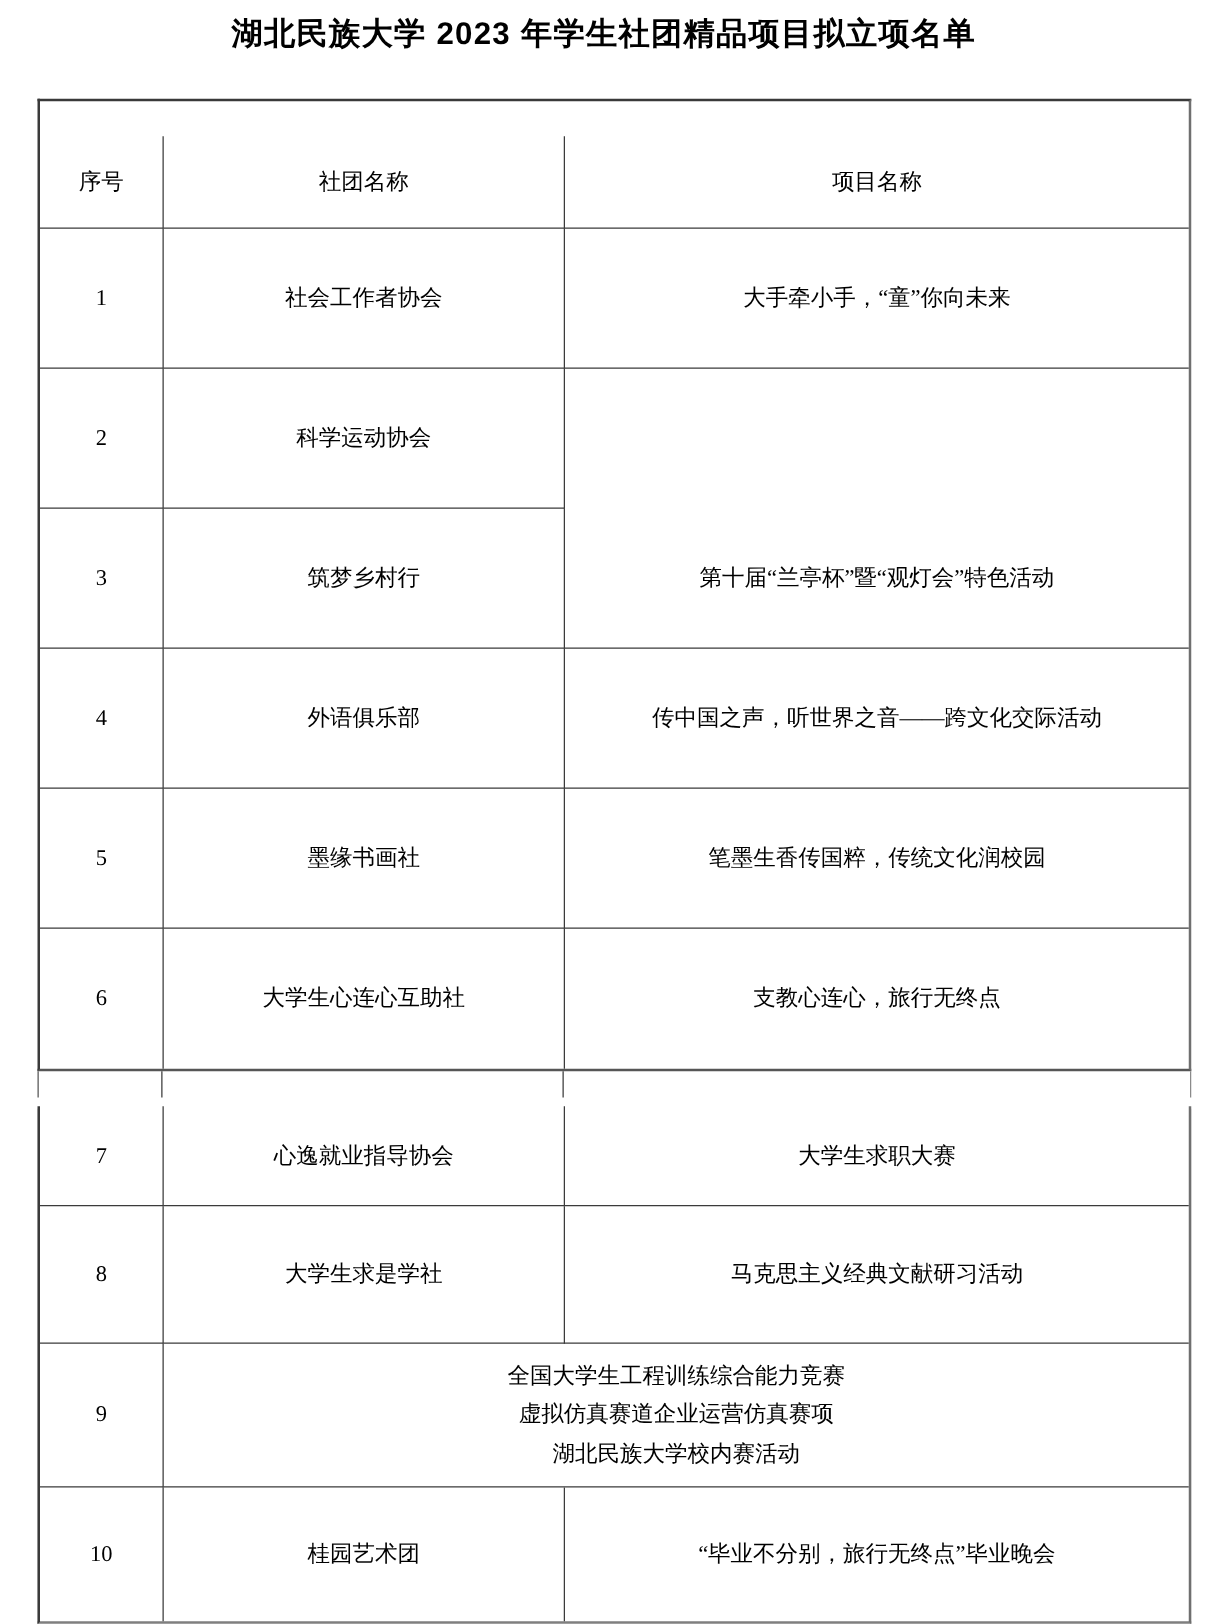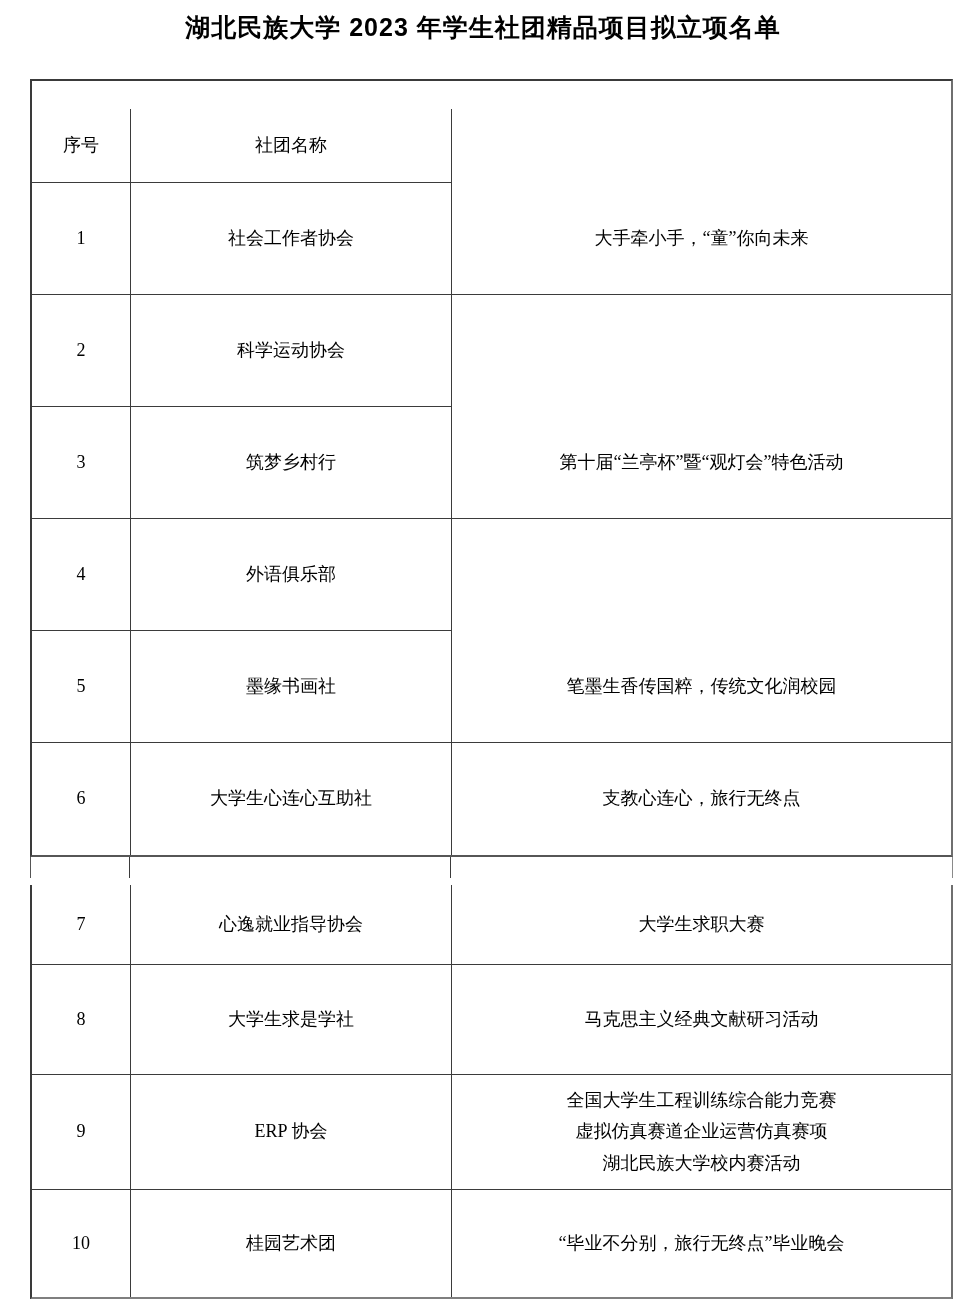--- a/index.html
+++ b/index.html
@@ -97,20 +97,21 @@
 <div class="page">
 
   <h1 class="title">湖北民族大学 2023 年学生社团精品项目拟立项名单</h1>
 
   <div class="tbl">
 
     <div class="sec sec1" id="sec1">
       <div class="row header-row">
         <div class="cell c1">序号</div>
         <div class="cell c2">社团名称</div>
+        <div class="cell c3">项目名称</div>
       </div>
 
   <div class="row data-row">
     <div class="cell c1">1</div>
     <div class="cell c2">社会工作者协会</div>
     <div class="cell c3">大手牵小手，“童”你向未来</div>
   </div>
 
   <div class="row data-row">
     <div class="cell c1">2</div>
@@ -119,20 +120,21 @@
 
   <div class="row data-row">
     <div class="cell c1">3</div>
     <div class="cell c2">筑梦乡村行</div>
     <div class="cell c3">第十届“兰亭杯”暨“观灯会”特色活动</div>
   </div>
 
   <div class="row data-row">
     <div class="cell c1">4</div>
     <div class="cell c2">外语俱乐部</div>
+    <div class="cell c3">传中国之声，听世界之音——跨文化交际活动</div>
   </div>
 
   <div class="row data-row">
     <div class="cell c1">5</div>
     <div class="cell c2">墨缘书画社</div>
     <div class="cell c3">笔墨生香传国粹，传统文化润校园</div>
   </div>
 
   <div class="row data-row">
     <div class="cell c1">6</div>
@@ -156,21 +158,20 @@
   </div>
 
   <div class="row data-row">
     <div class="cell c1">8</div>
     <div class="cell c2">大学生求是学社</div>
     <div class="cell c3">马克思主义经典文献研习活动</div>
   </div>
 
   <div class="row data-row">
     <div class="cell c1">9</div>
-    <div class="cell c2">ERP 协会</div>
     <div class="cell c3">全国大学生工程训练综合能力竞赛
 虚拟仿真赛道企业运营仿真赛项
 湖北民族大学校内赛活动</div>
   </div>
 
   <div class="row data-row">
     <div class="cell c1">10</div>
     <div class="cell c2">桂园艺术团</div>
     <div class="cell c3">“毕业不分别，旅行无终点”毕业晚会</div>
   </div>

